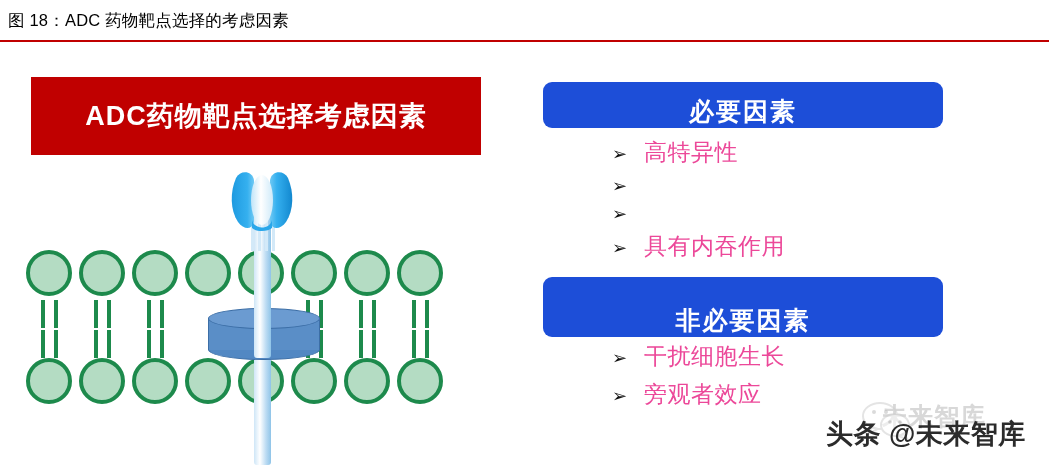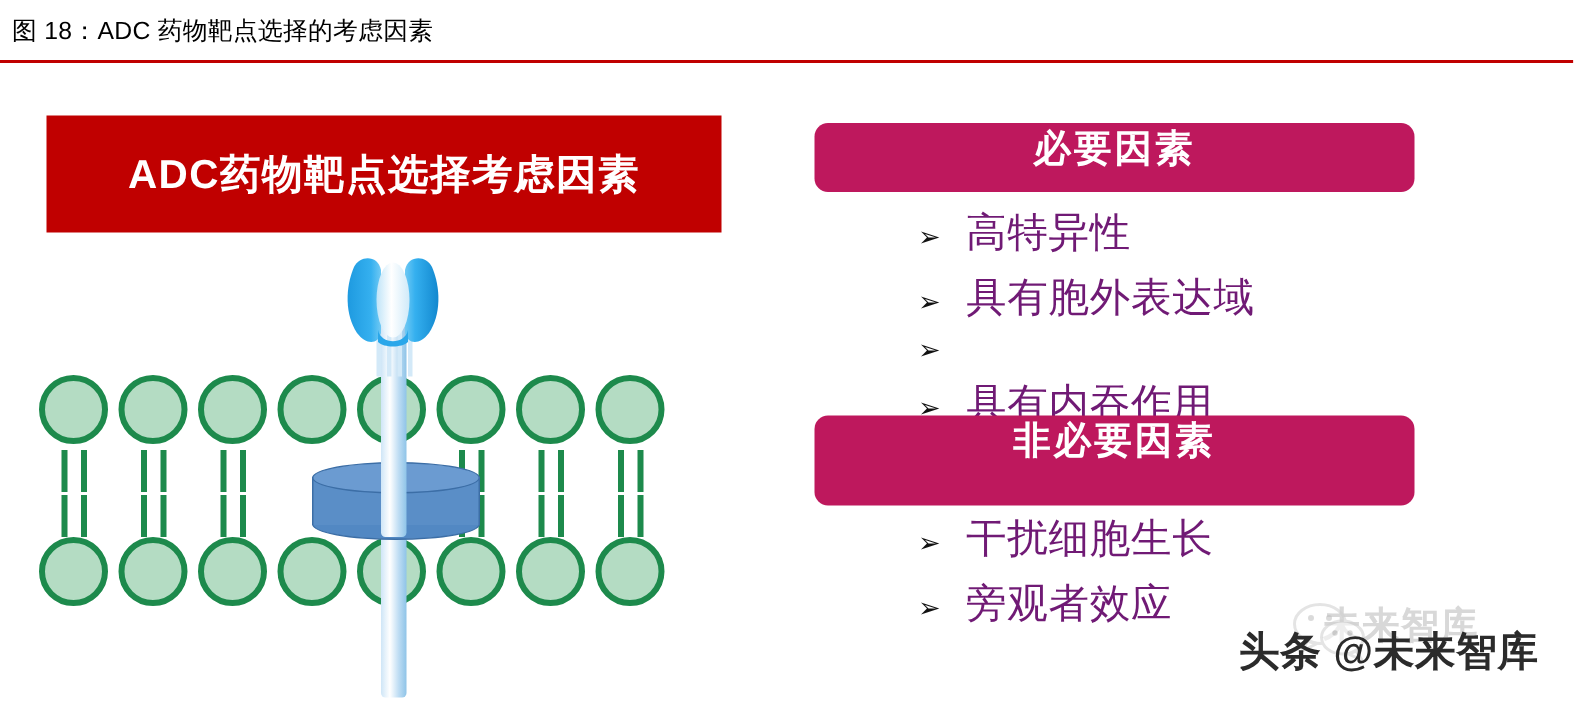--- a/index.html
+++ b/index.html
@@ -168,24 +168,24 @@
     border: 1px solid #3c6ea6;
     box-sizing: border-box;
   }
 
   
   .blue-box {
     position: absolute;
     left: 543px;
     width: 400px;
     height: 46px;
-    background: #be185d;
+    background: #1d4ed8;
     border-radius: 9px;
     display: flex;
-    align-items: flex-start;
+    align-items: flex-end;
     justify-content: center;
   }
   #blue-box-1 { top: 82px; }
   #blue-box-2 { top: 277px; height: 60px; }
   .blue-box-text {
     color: #ffffff;
     font-size: 25px;
     font-weight: bold;
     letter-spacing: 2px;
   }
@@ -203,22 +203,22 @@
     white-space: nowrap;
   }
   .bullet-marker {
     font-size: 18px;
     color: #111111;
     width: 32px;
     flex: 0 0 32px;
     font-family: "DejaVu Sans", sans-serif;
   }
   .bullet-text {
-    font-size: 27px;
-    color: #701a75;
+    font-size: 23px;
+    color: #ec4899;
     letter-spacing: 0.5px;
   }
 
   
   #watermark {
     position: absolute;
     left: 826px;
     top: 398px;
     width: 215px;
     height: 60px;
@@ -383,21 +383,20 @@
   <div class="blue-box" id="blue-box-1">
     <span class="blue-box-text">必要因素</span>
   </div>
   <div class="bullet-list" id="bullets-1">
     <div class="bullet-item">
       <span class="bullet-marker">➢</span>
       <span class="bullet-text">高特异性</span>
     </div>
     <div class="bullet-item">
       <span class="bullet-marker">➢</span>
-      <span class="bullet-text">具有胞外表达域</span>
     </div>
     <div class="bullet-item">
       <span class="bullet-marker">➢</span>
     </div>
     <div class="bullet-item">
       <span class="bullet-marker">➢</span>
       <span class="bullet-text">具有内吞作用</span>
     </div>
   </div>
 

